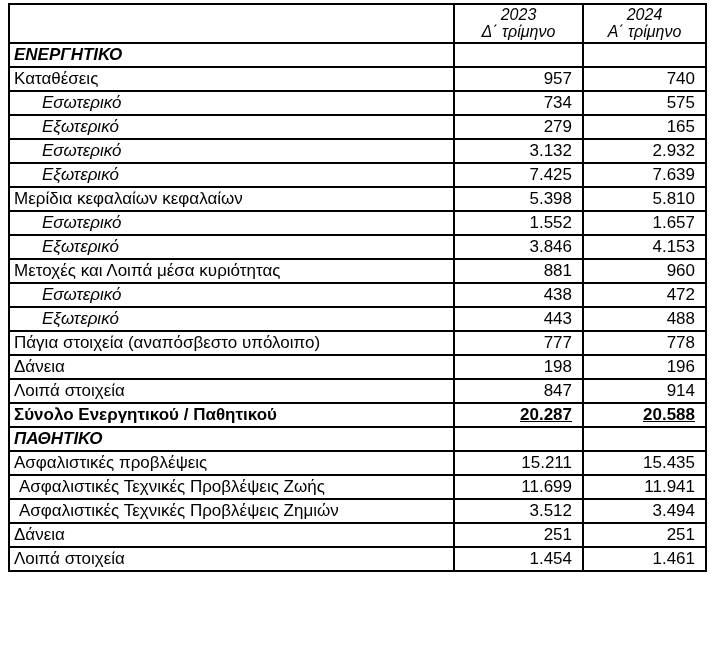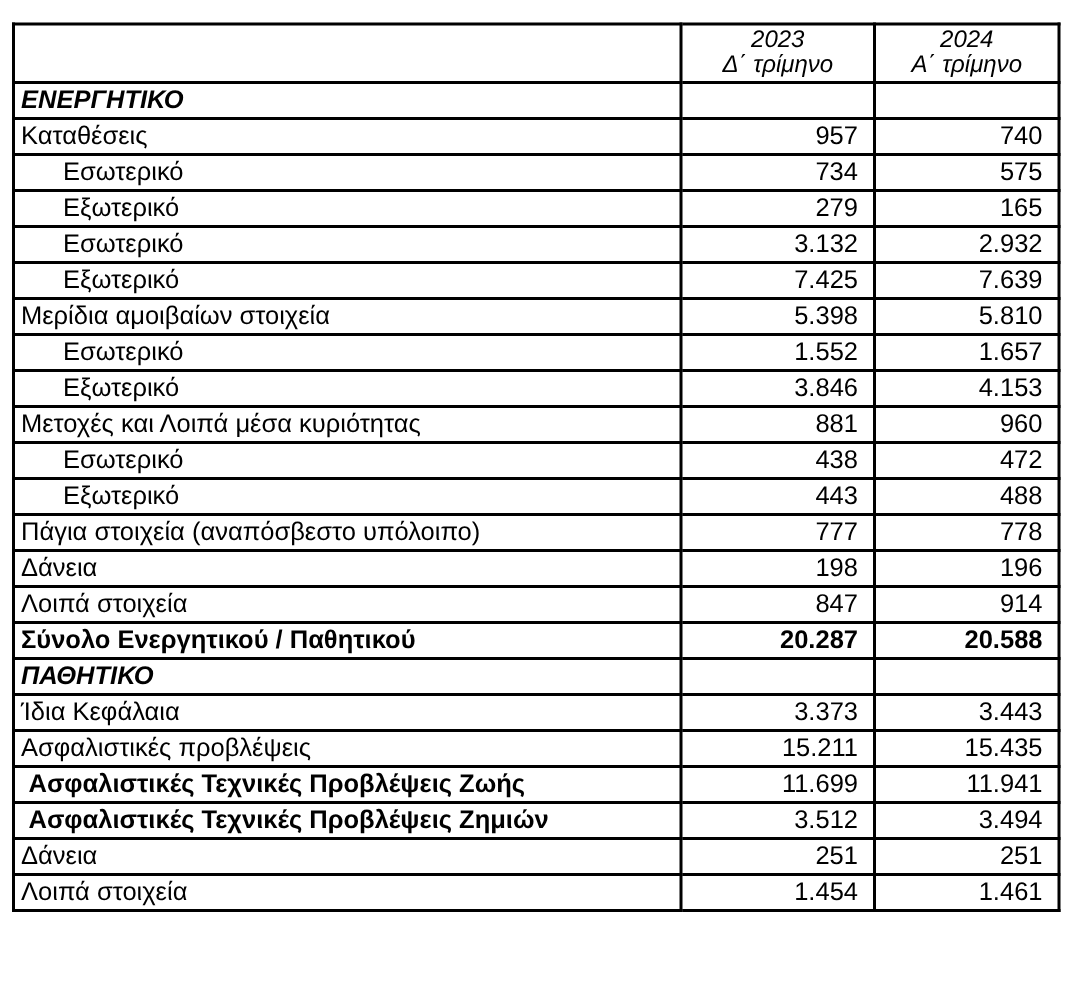--- a/index.html
+++ b/index.html
@@ -11,21 +11,21 @@
     height: 670px;
     background: #ffffff;
     color: #000000;
     font-family: "Liberation Sans", sans-serif;
     position: relative;
     overflow: hidden;
   }
   .table-wrap {
     position: absolute;
     left: 8px;
-    top: 15px;
+    top: 3px;
   }
   table {
     border-collapse: collapse;
     table-layout: fixed;
     width: 697px;
   }
   th, td {
     border: 2px solid #000000;
     overflow: hidden;
     white-space: nowrap;
@@ -59,31 +59,32 @@
   }
   tr.section td.label {
     font-weight: bold;
     font-style: italic;
   }
   tr.main td.label,
   tr.main td.val {
     font-weight: normal;
   }
   tr.sub-italic td.label {
+    font-style: italic;
     padding-left: 32px;
   }
   tr.sub-plain td.label {
     padding-left: 9px;
-    font-weight: bold;
   }
   tr.total td.label {
     font-weight: bold;
   }
   tr.total td.val {
     font-weight: bold;
+    text-decoration: underline;
   }
 </style>
 </head>
 <body>
 
 <div class="table-wrap">
   <table>
     <colgroup>
       <col style="width:445px">
       <col style="width:129px">
@@ -127,21 +128,21 @@
           <td class="label">Εσωτερικό</td>
           <td class="val">3.132</td>
           <td class="val">2.932</td>
         </tr>
         <tr class="sub-italic">
           <td class="label">Εξωτερικό</td>
           <td class="val">7.425</td>
           <td class="val">7.639</td>
         </tr>
         <tr class="main">
-          <td class="label">Μερίδια αμοιβαίων στοιχεία</td>
+          <td class="label">Μερίδια κεφαλαίων κεφαλαίων</td>
           <td class="val">5.398</td>
           <td class="val">5.810</td>
         </tr>
         <tr class="sub-italic">
           <td class="label">Εσωτερικό</td>
           <td class="val">1.552</td>
           <td class="val">1.657</td>
         </tr>
         <tr class="sub-italic">
           <td class="label">Εξωτερικό</td>
@@ -180,25 +181,20 @@
         </tr>
         <tr class="total">
           <td class="label">Σύνολο Ενεργητικού / Παθητικού</td>
           <td class="val">20.287</td>
           <td class="val">20.588</td>
         </tr>
         <tr class="section">
           <td class="label">ΠΑΘΗΤΙΚΟ</td>
           <td class="val"></td>
           <td class="val"></td>
-        </tr>
-        <tr class="main">
-          <td class="label">Ίδια Κεφάλαια</td>
-          <td class="val">3.373</td>
-          <td class="val">3.443</td>
         </tr>
         <tr class="main">
           <td class="label">Ασφαλιστικές προβλέψεις</td>
           <td class="val">15.211</td>
           <td class="val">15.435</td>
         </tr>
         <tr class="sub-plain">
           <td class="label">Ασφαλιστικές Τεχνικές Προβλέψεις Ζωής</td>
           <td class="val">11.699</td>
           <td class="val">11.941</td>

